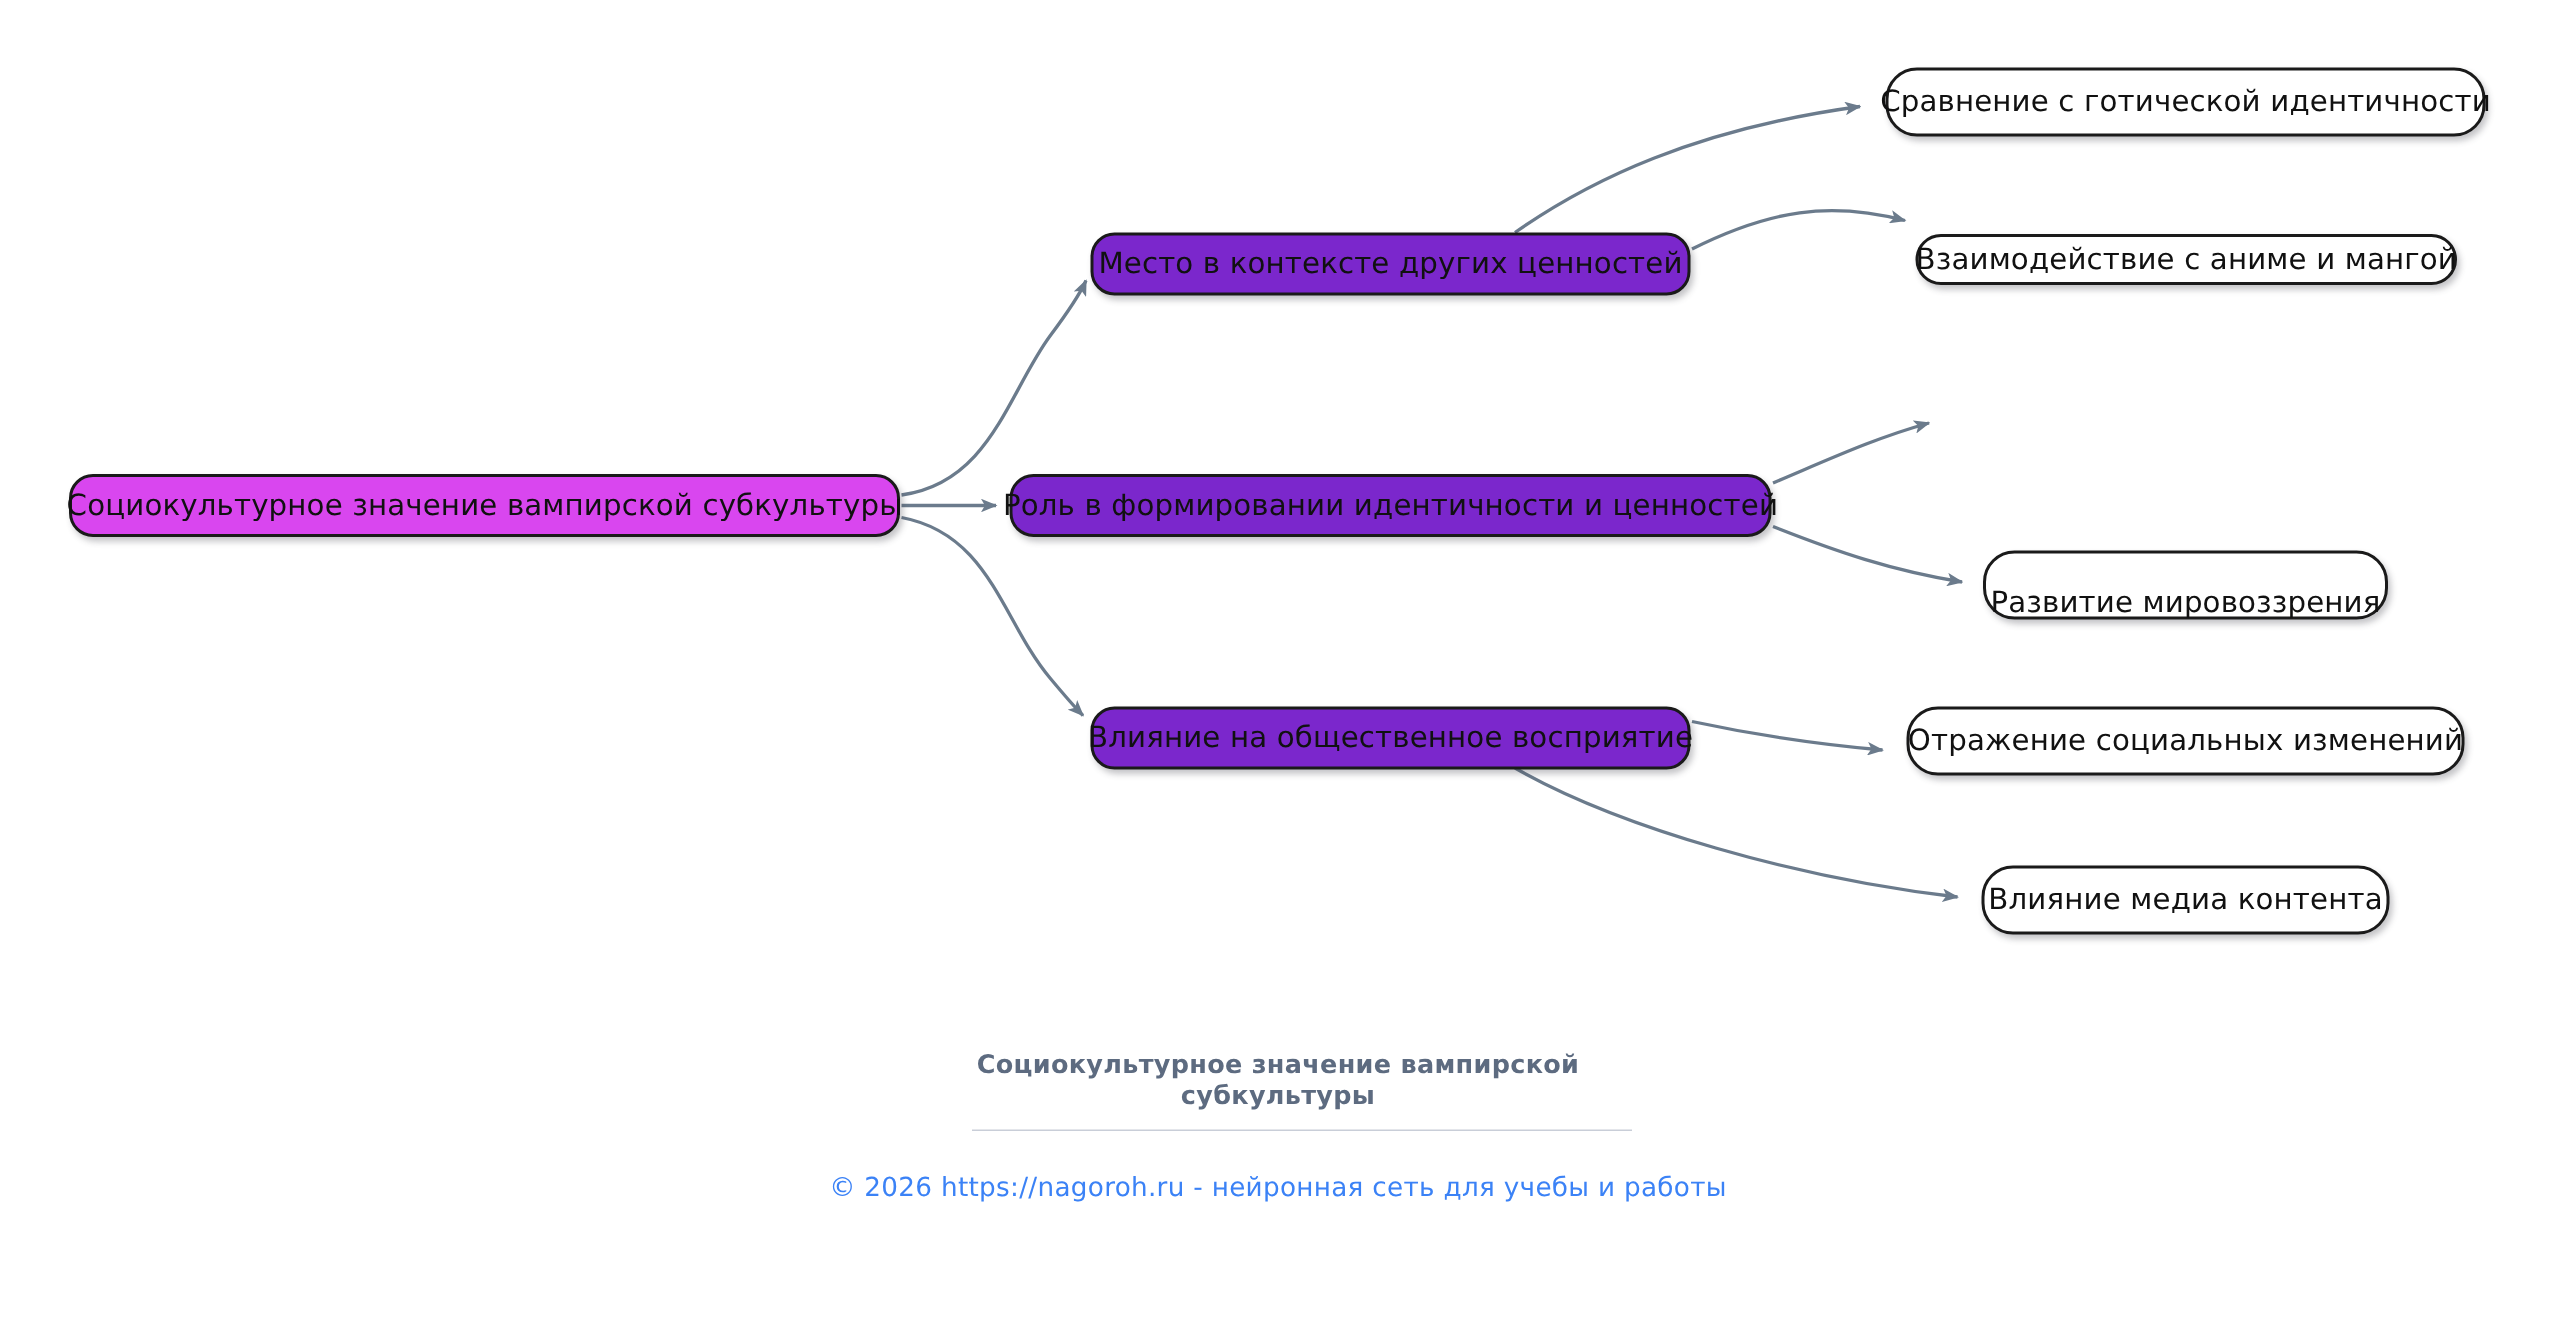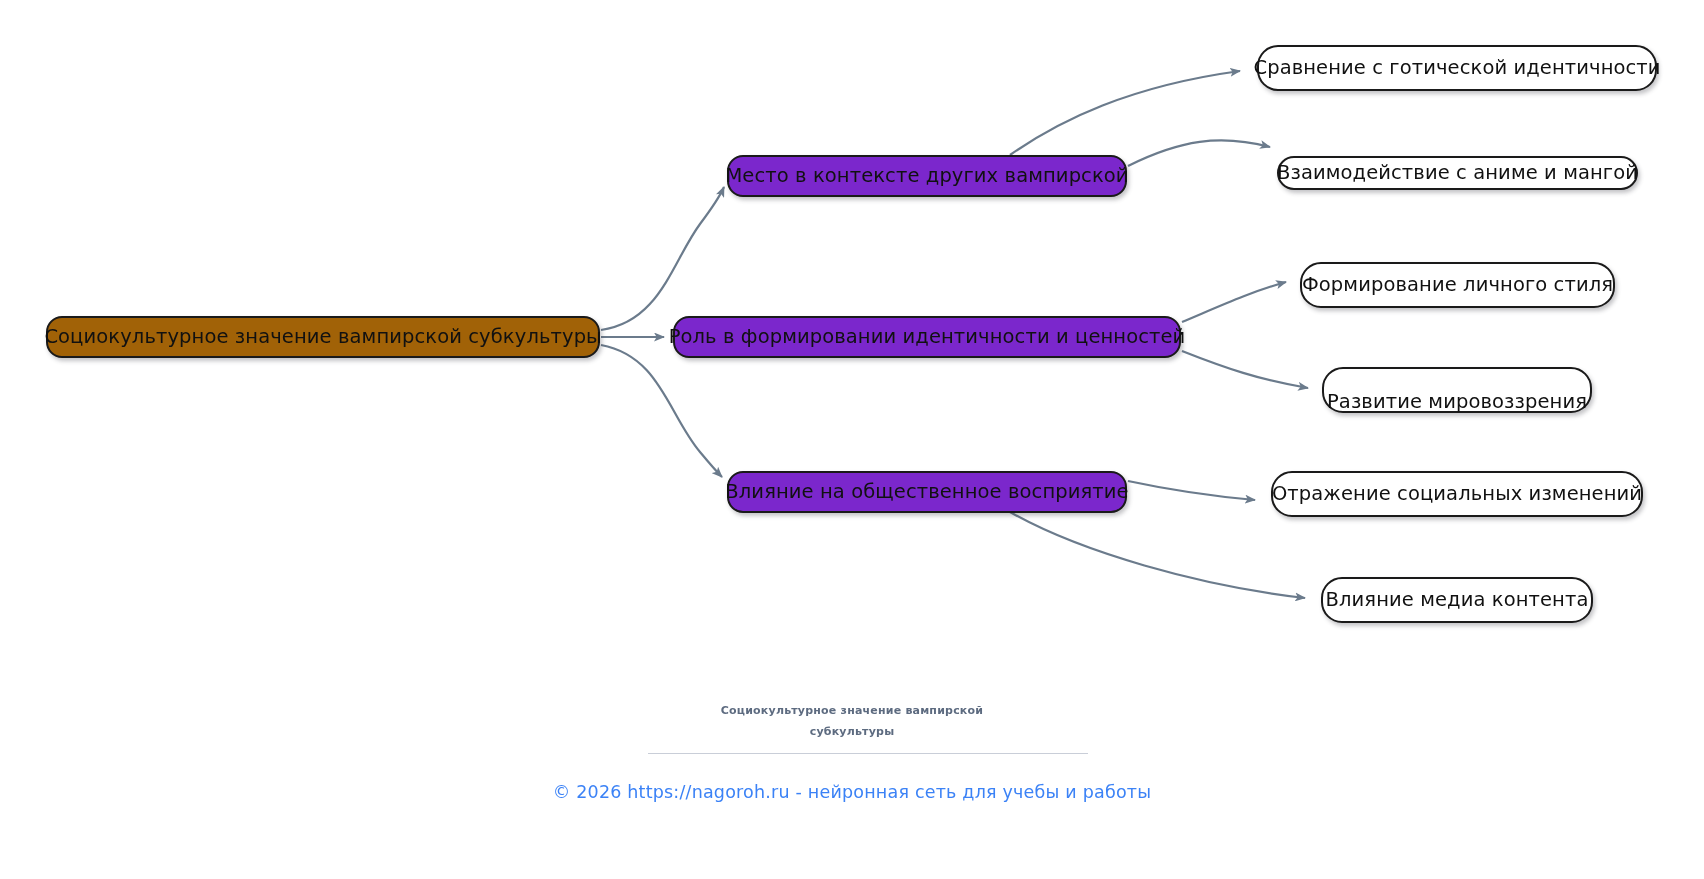--- a/index.html
+++ b/index.html
@@ -41,42 +41,42 @@
     border-radius: 14px;
     color: #111111;
     font-size: 19.5px;
     line-height: 1;
     letter-spacing: 0.1px;
     padding: 0 14px;
     height: 42px;
     box-shadow: 2px 3px 4px rgba(60,60,70,0.30);
   }
   .node-root {
-    background: #a16207;
+    background: #d946ef;
     border-radius: 16px;
   }
   .node-branch {
     background: #7B27CC;
     border-radius: 16px;
   }
   .node-leaf {
     background: #ffffff;
     border-radius: 21px;
     border-width: 2px;
   }
   .footer {
     position: absolute;
     left: 0;
     width: 1704px;
     text-align: center;
   }
   .footer-title {
     top: 700px;
     color: #5d6b80;
-    font-size: 11px;
+    font-size: 17px;
     font-weight: bold;
     line-height: 21px;
     letter-spacing: 0.2px;
   }
   .footer-title-line2 {
     display: block;
   }
   .footer-rule {
     position: absolute;
     top: 753px;
@@ -117,42 +117,39 @@
       <path d="M1128,481 C1170,490 1210,496 1255,500" marker-end="url(#arrowhead)"></path>
       <path d="M1010,512 C1080,552 1200,586 1305,598" marker-end="url(#arrowhead)"></path>
     </g>
   </svg>
 
   <div class="node node-root" style="left:46px; top:316px; width:554px;">
     <span>Социокультурное значение вампирской субкультуры</span>
   </div>
 
   <div class="node node-branch" style="left:727px; top:155px; width:400px;">
-    <span>Место в контексте других вампирской</span>
+    <span>Место в контексте других ценностей</span>
   </div>
 
   <div class="node node-branch" style="left:673px; top:316px; width:508px;">
     <span>Роль в формировании идентичности и ценностей</span>
   </div>
 
   <div class="node node-branch" style="left:727px; top:471px; width:400px;">
     <span>Влияние на общественное восприятие</span>
   </div>
 
   <div class="node node-leaf" style="left:1257px; top:45px; width:400px; height:46px;">
     <span>Сравнение с готической идентичности</span>
   </div>
 
   <div class="node node-leaf" style="left:1277px; top:156px; width:361px; height:34px;">
     <span>Взаимодействие с аниме и мангой</span>
   </div>
 
-  <div class="node node-leaf" style="left:1300px; top:262px; width:315px; height:46px;">
-    <span>Формирование личного стиля</span>
-  </div>
 
   <div class="node node-leaf" style="left:1322px; top:367px; width:270px; height:46px;align-items:flex-end;">
     <span>Развитие мировоззрения</span>
   </div>
 
   <div class="node node-leaf" style="left:1321px; top:577px; width:272px; height:46px;">
     <span>Влияние медиа контента</span>
   </div>
 
   <div class="node node-leaf" style="left:1271px; top:471px; width:372px; height:46px;">

